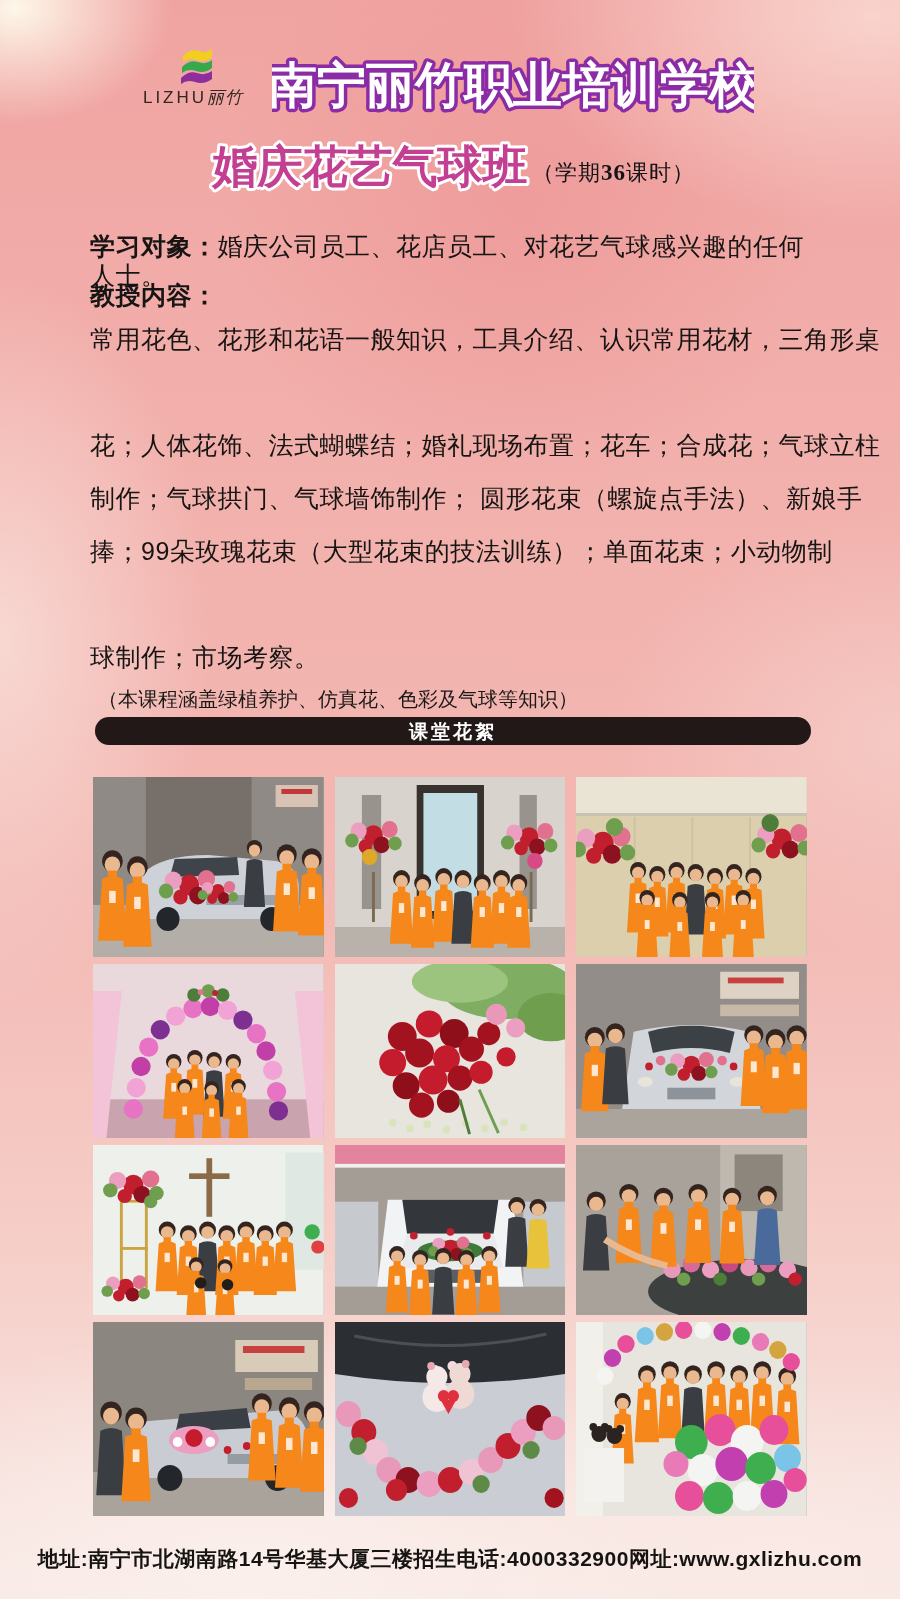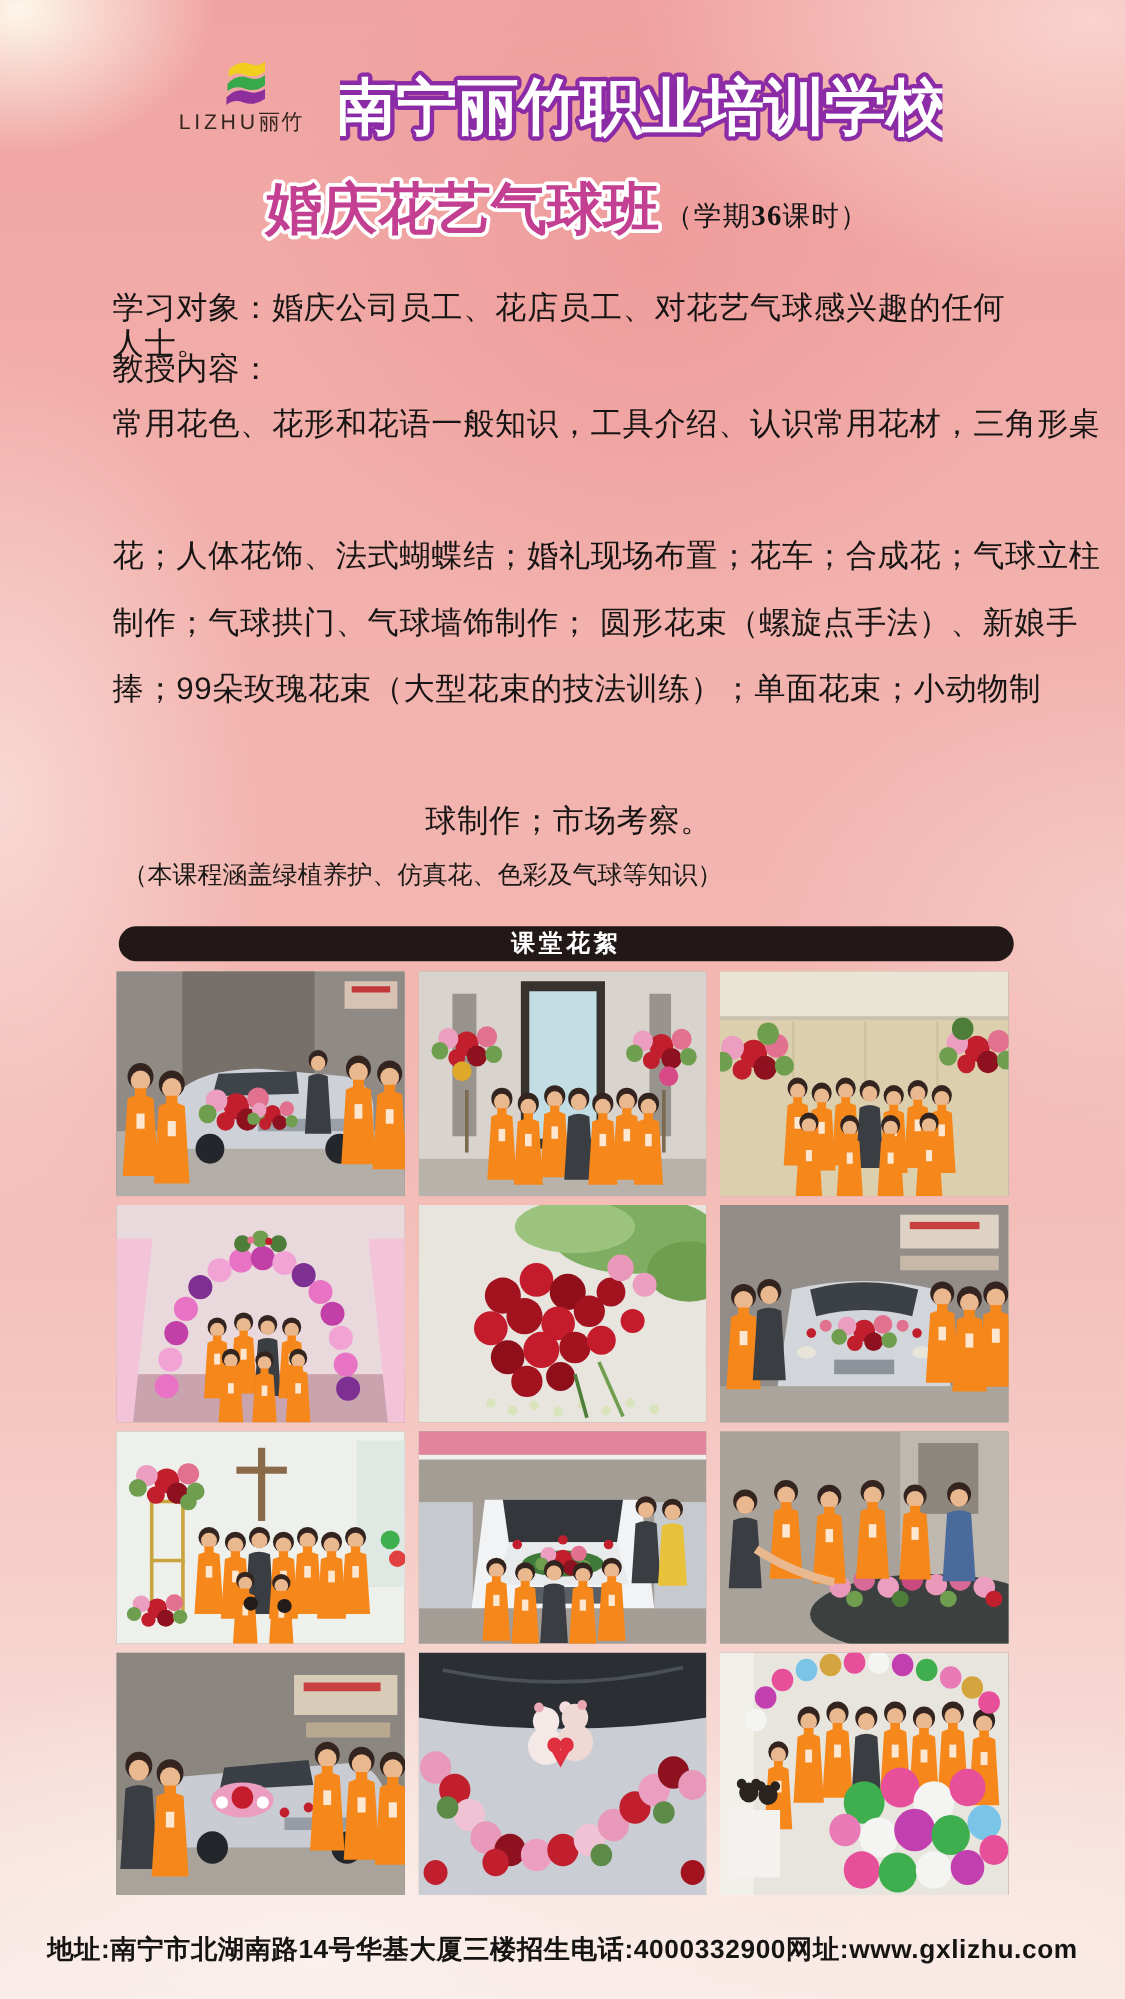--- a/index.html
+++ b/index.html
@@ -14,35 +14,35 @@
       radial-gradient(ellipse 620px 320px at 28% 98%, rgba(251,240,236,0.97), rgba(251,240,236,0) 75%),
       radial-gradient(ellipse 520px 280px at 86% 99%, rgba(250,234,230,0.97), rgba(250,234,230,0) 75%),
       radial-gradient(ellipse 420px 320px at 100% 46%, rgba(247,214,209,0.6), rgba(247,214,209,0) 70%),
       linear-gradient(180deg,#f0a4a2 0%,#f2b0ac 28%,#f3b8b3 55%,#f6cec8 78%,#f8e9e5 100%);
   }
   .abs{position:absolute;}
   
   .logo-icon{left:181px;top:46px;width:32px;height:38px;}
   .logo-text{left:118px;top:86px;width:150px;text-align:center;
     font-size:17px;letter-spacing:3px;color:#33261f;font-weight:500;}
-  .logo-text .cn{letter-spacing:1px;}
+  .logo-text .cn{letter-spacing:1px;font-style:italic;}
   .school-title-svg{left:272px;top:44px;}
   .course-title-svg{left:200px;top:130px;}
   .duration{left:532px;top:158px;font-size:22px;color:#141414;letter-spacing:1px;font-family:Liberation Serif, serif;}
   .duration b{font-size:23px;}
   
   .bodytext{color:#171513;font-size:25px;letter-spacing:0.5px;line-height:29px;}
-  .bt-label{font-weight:normal;text-align:right;}
+  .bt-label{font-weight:bold;text-align:right;}
   .line-target{left:90px;top:232px;width:730px;}
   .line-content-label{left:90px;top:281px;}
-  .para-line{left:90px;width:730px;white-space:nowrap;text-align:center;}
+  .para-line{left:90px;width:730px;white-space:nowrap;}
   .note-line{left:98px;top:686px;width:730px;font-size:20px;color:#1b1916;}
   
-  .banner{left:95px;top:741px;width:716px;height:28px;border-radius:14px;
-    background:#221817;display:flex;align-items:center;justify-content:center;font-family:Liberation Serif, serif;}
+  .banner{left:95px;top:717px;width:716px;height:28px;border-radius:14px;
+    background:#221817;display:flex;align-items:flex-end;justify-content:center;font-family:Liberation Serif, serif;}
   .banner span{color:#ffffff;font-size:19px;font-weight:bold;letter-spacing:3px;}
   
   .grid{left:93px;top:777px;width:714px;}
   .prow{display:flex;gap:11px;}
   .prow + .prow{margin-top:7px;}
   .photo{flex:1;overflow:hidden;background:#b8b2aa;}
   .photo svg{display:block;width:100%;height:100%;}
   .r1{height:180px;} .r2{height:174px;} .r3{height:170px;} .r4{height:194px;}
   
   .footer{left:0;top:1545px;width:900px;display:flex;justify-content:center;

